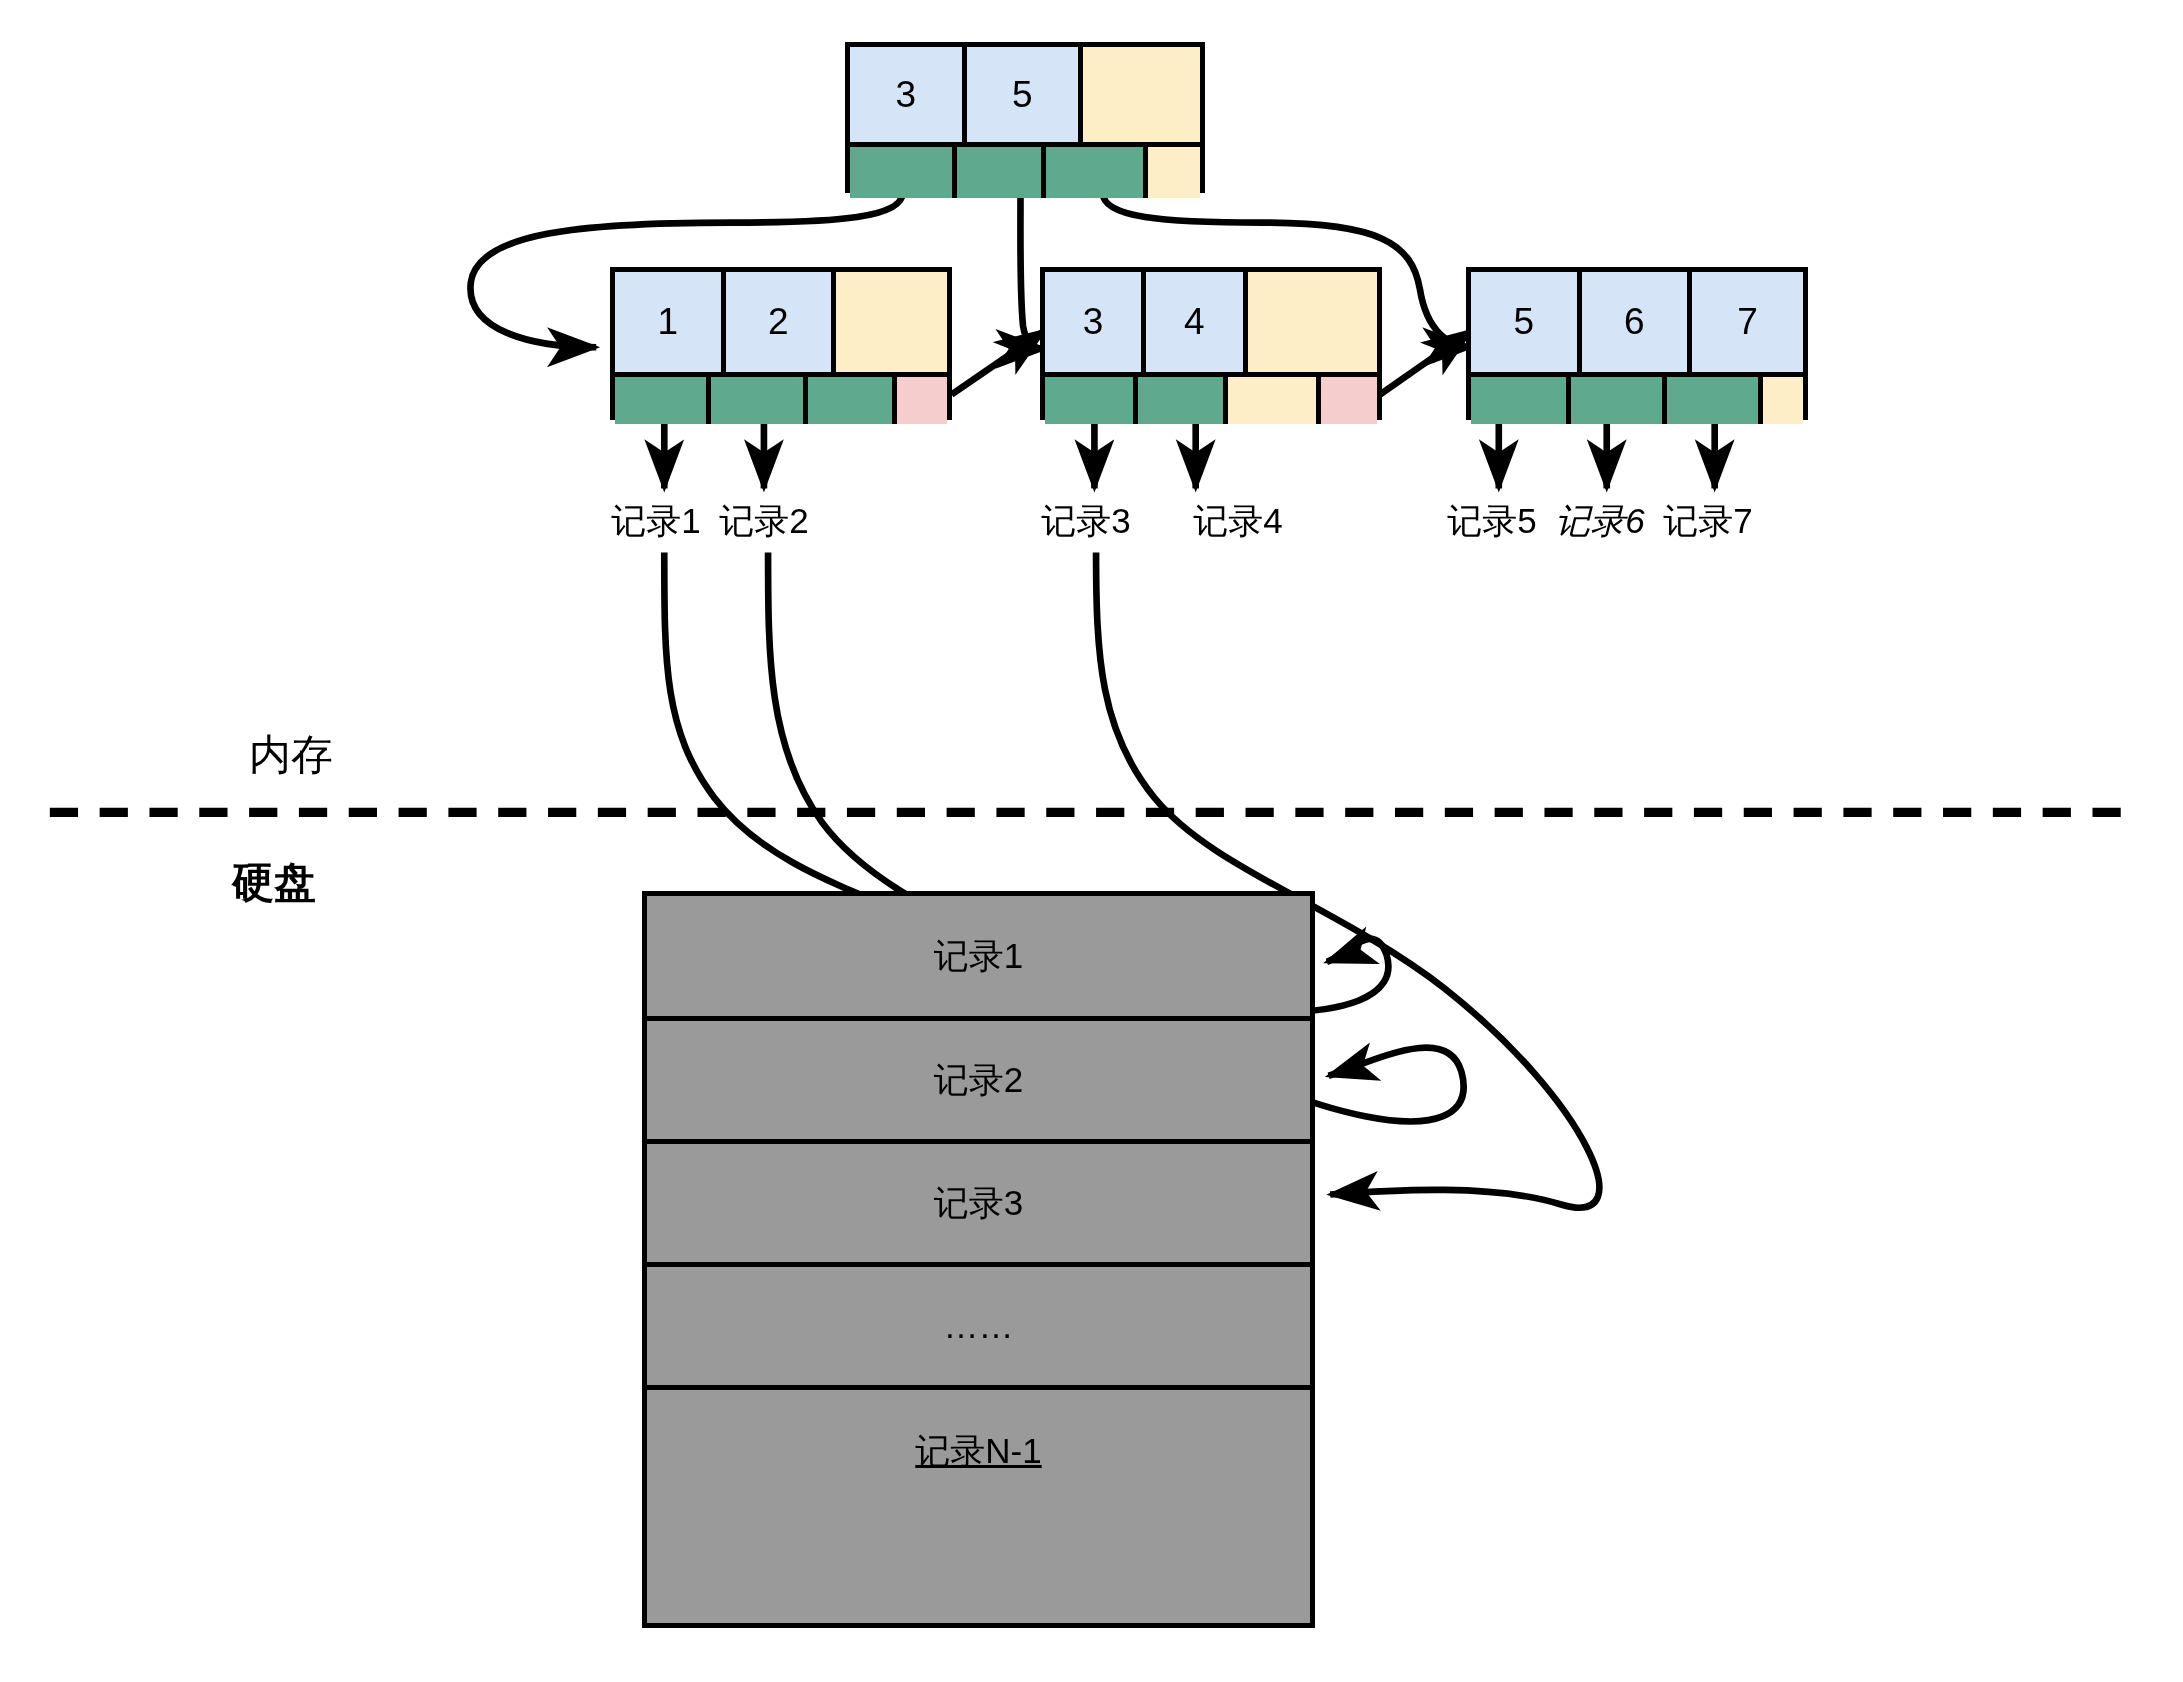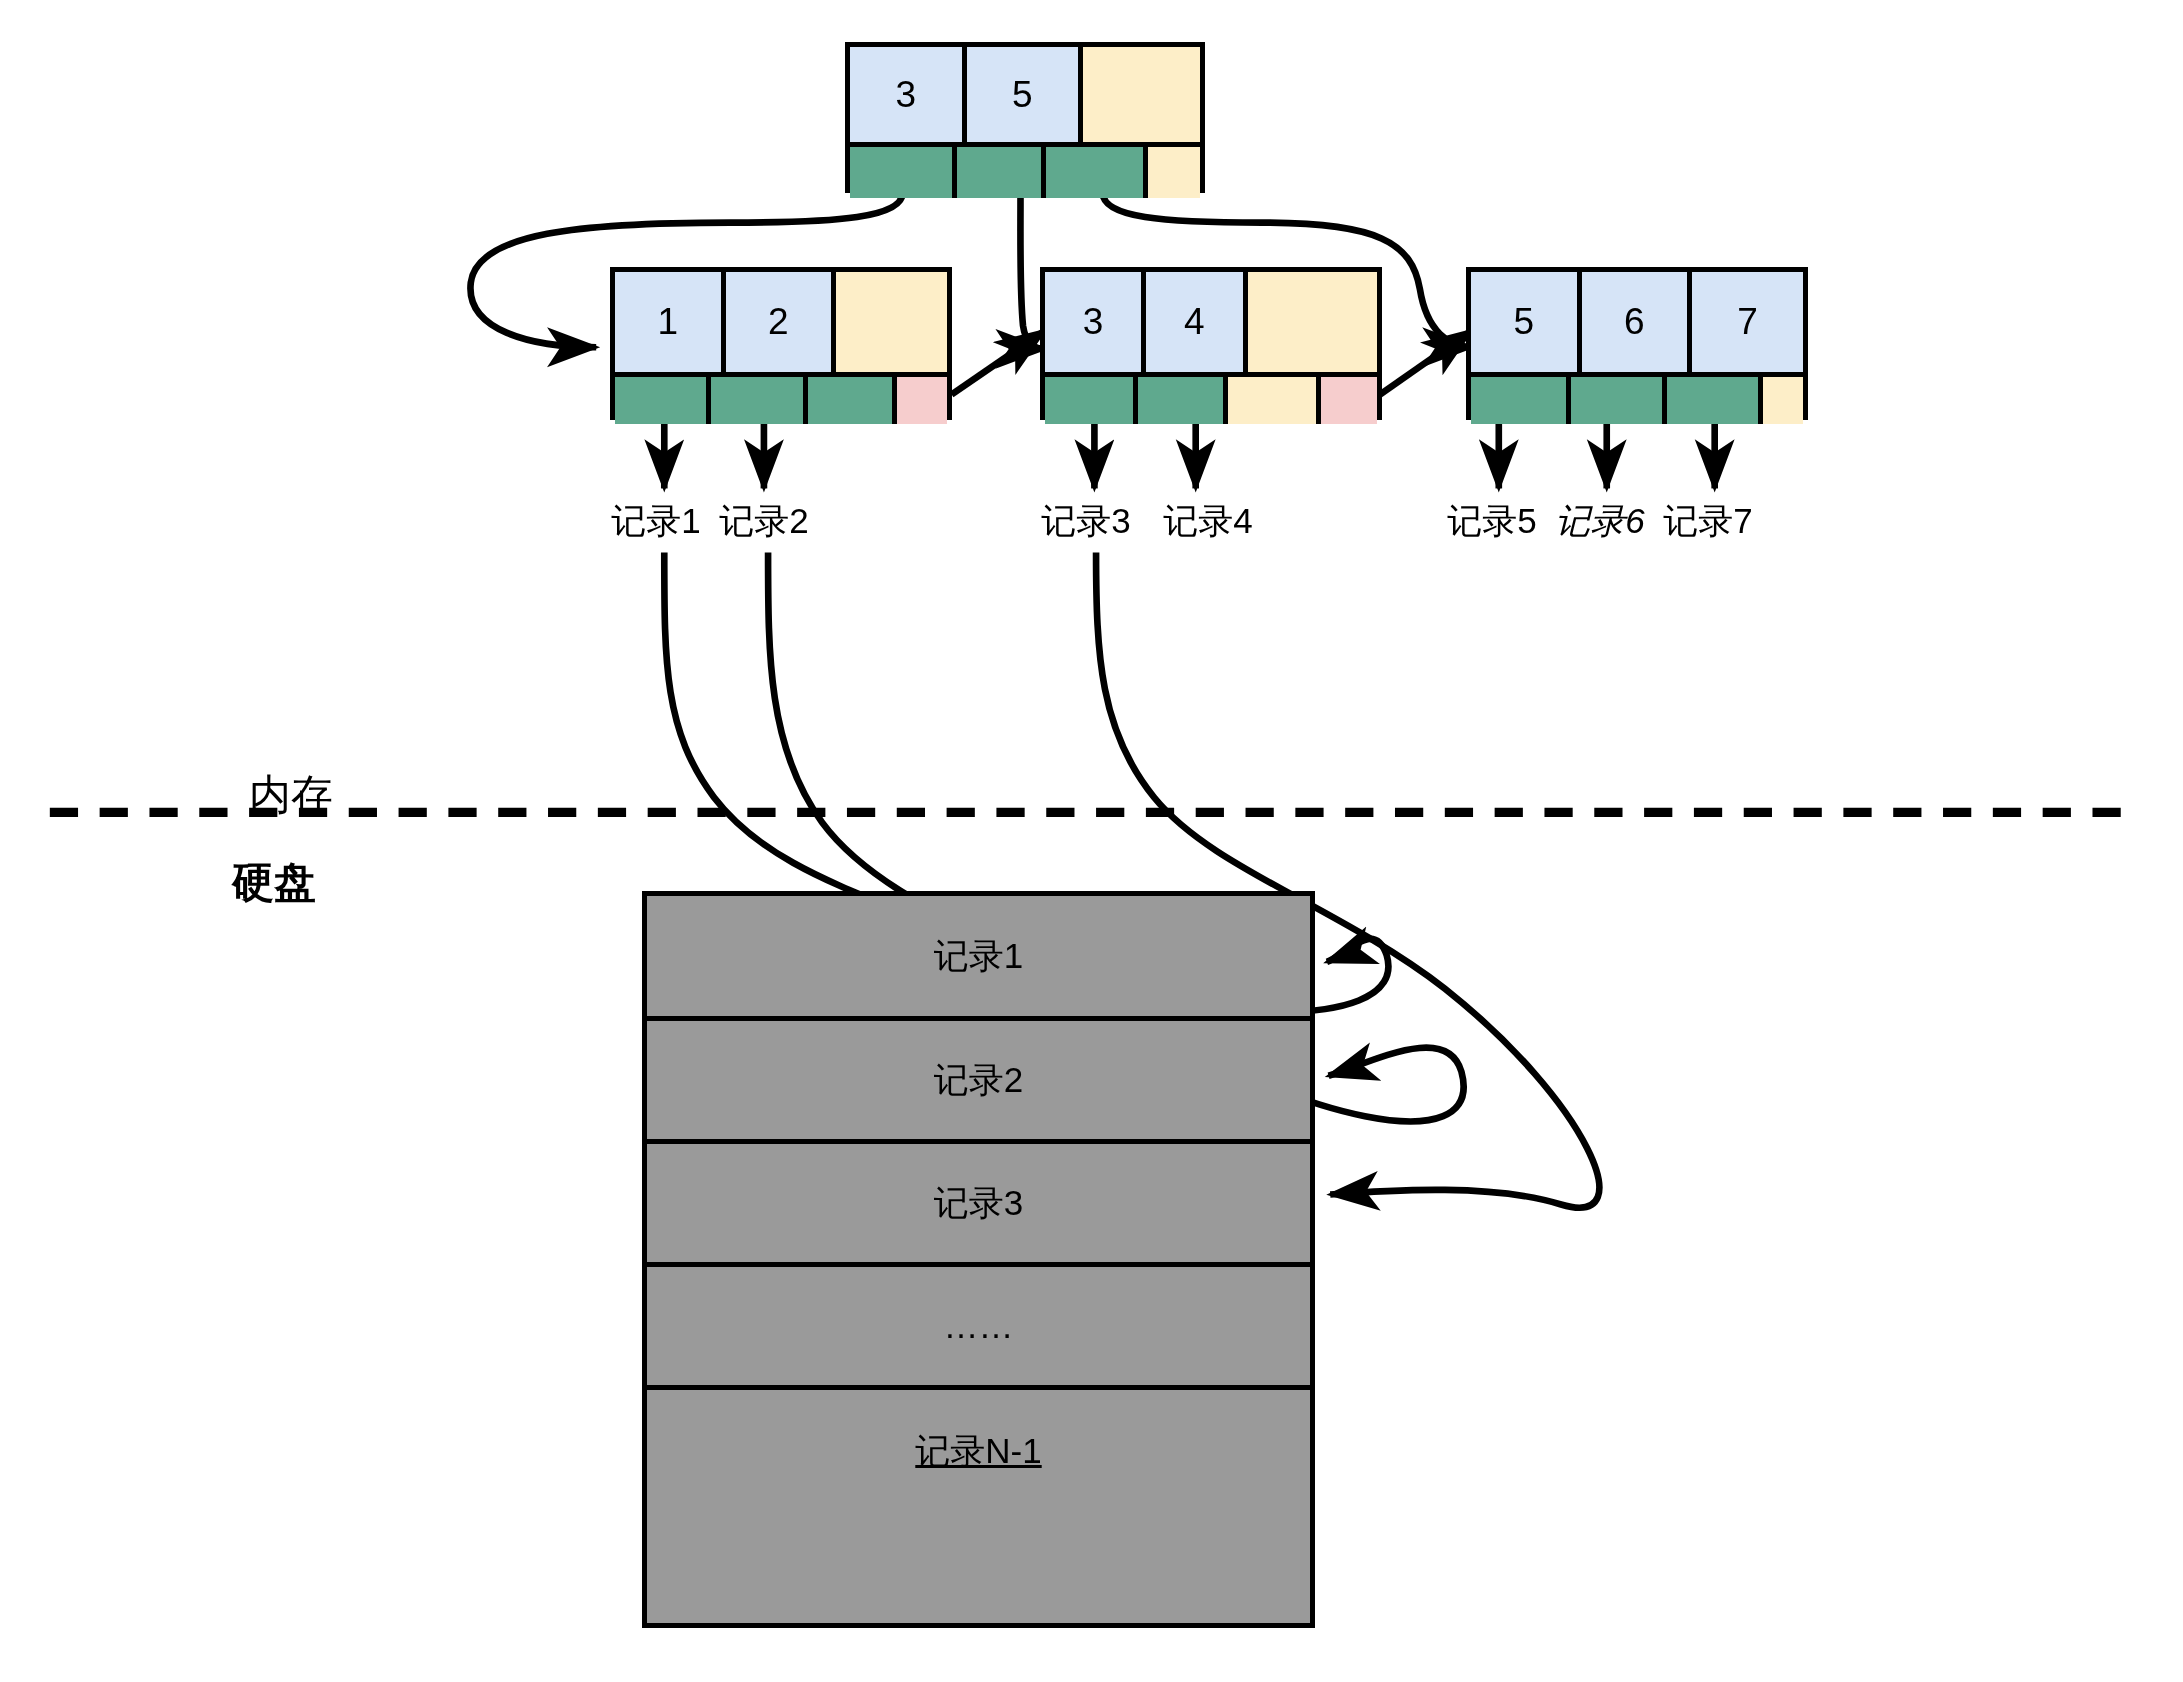--- a/index.html
+++ b/index.html
@@ -125,26 +125,26 @@
       <div class="cell ptr" style="width:30%;"></div>
       <div class="cell ptr" style="width:29%;"></div>
       <div class="cell ptr" style="width:29%;"></div>
       <div class="cell empty" style="width:12%;"></div>
     </div>
   </div>
 
   <div class="reclbl" style="left:656px;top:498px;">记录1</div>
   <div class="reclbl" style="left:764px;top:498px;">记录2</div>
   <div class="reclbl" style="left:1086px;top:498px;">记录3</div>
-  <div class="reclbl" style="left:1208px;top:498px;">记录4</div>
+  <div class="reclbl" style="left:1238px;top:498px;">记录4</div>
   <div class="reclbl" style="left:1492px;top:498px;">记录5</div>
   <div class="reclbl" style="left:1600px;top:498px;font-style:italic;">记录6</div>
   <div class="reclbl" style="left:1708px;top:498px;">记录7</div>
 
-  <div class="sectionlbl" style="left:249px;top:727px;margin-top:40px;">内存</div>
+  <div class="sectionlbl" style="left:249px;top:727px;">内存</div>
   <div class="sectionlbl" style="left:232px;top:855px;font-weight:bold;">硬盘</div>
 
   <div id="disk" style="left:642px;top:891px;width:673px;height:737px;">
     <div class="diskrow" style="height:125px;">记录1</div>
     <div class="diskrow" style="height:123px;">记录2</div>
     <div class="diskrow" style="height:123px;">记录3</div>
     <div class="diskrow" style="height:123px;">……</div>
     <div class="diskrow" style="height:123px;text-decoration:underline;">记录N-1</div>
   </div>
 

